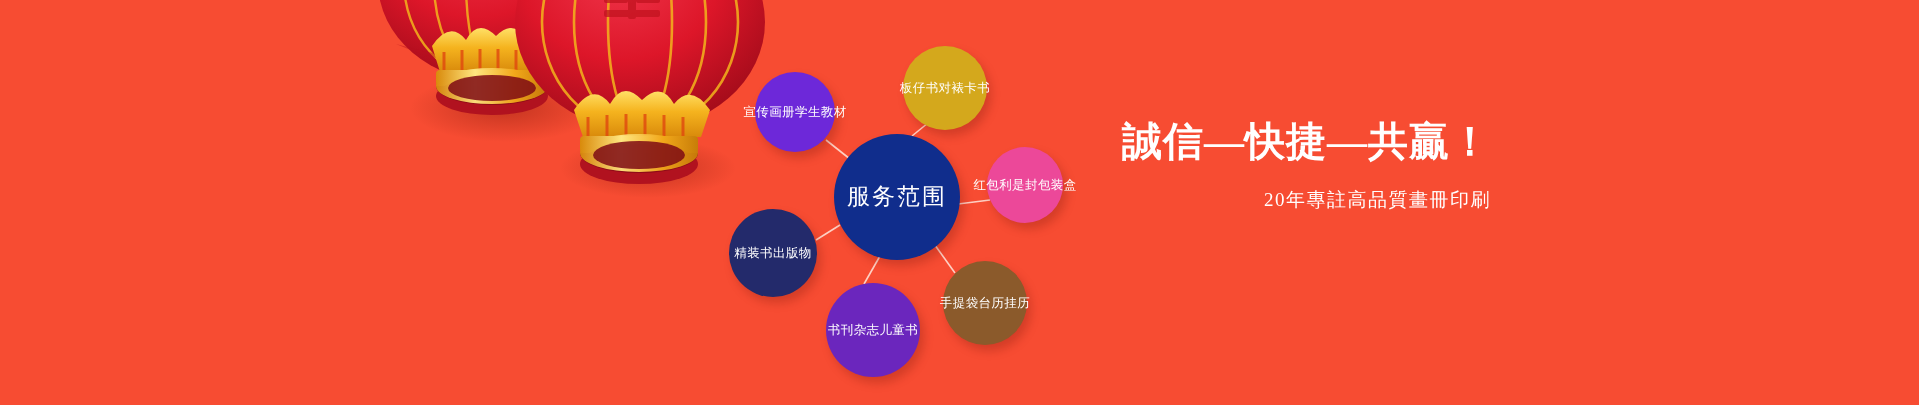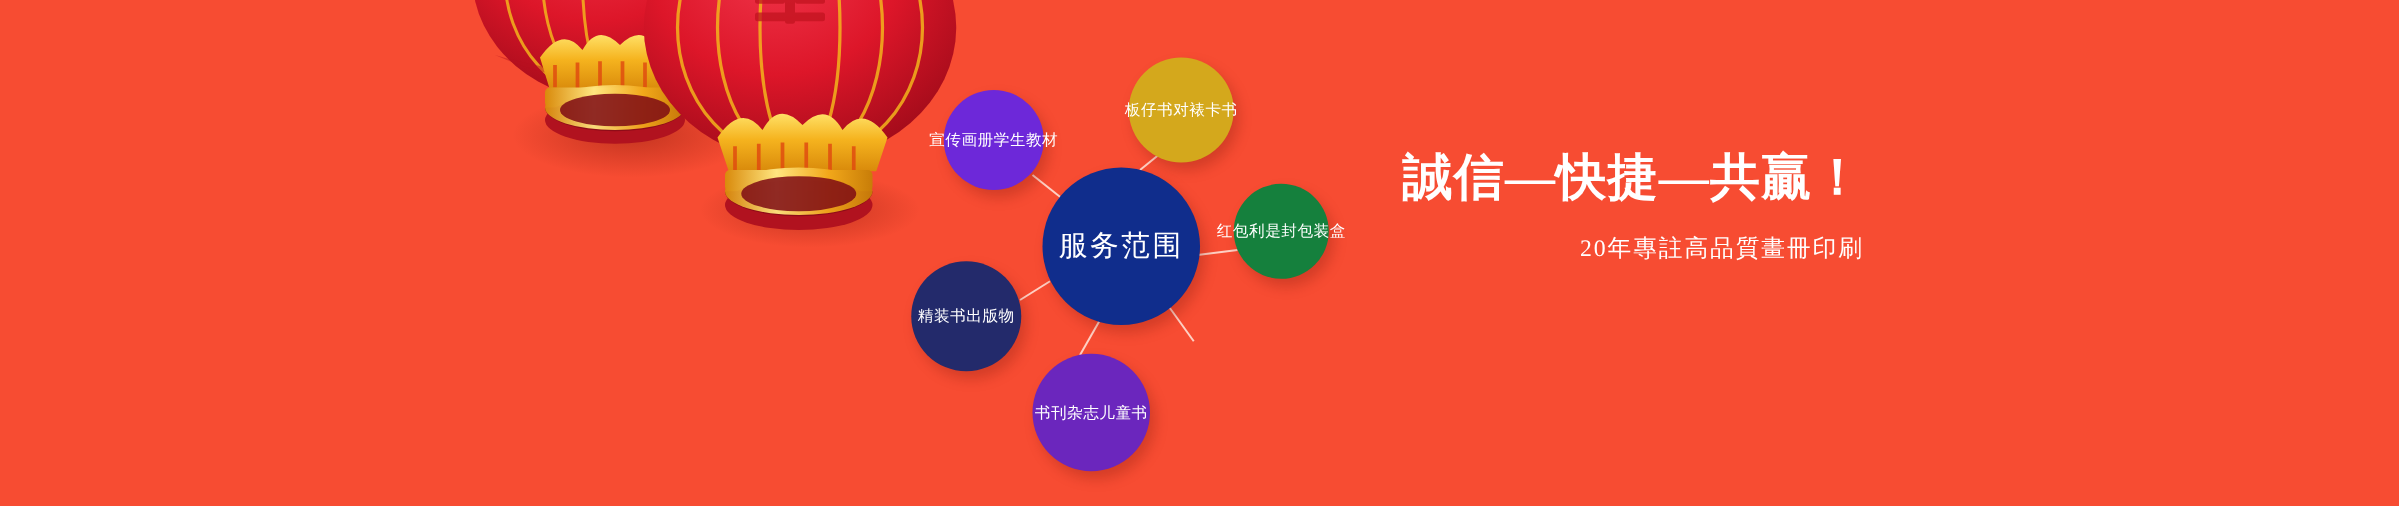--- a/index.html
+++ b/index.html
@@ -196,26 +196,30 @@
     <div class="node node-leaf" style="left:755px; top:72px; width:80px; height:80px; background:#6d28d9;">
       <span>宣传画册</span>
       <span>学生教材</span>
     </div>
 
     <div class="node node-leaf" style="left:903px; top:46px; width:84px; height:84px; background:#D4A81C;">
       <span>板仔书</span>
       <span>对裱卡书</span>
     </div>
 
-    <div class="node node-leaf" style="left:987px; top:147px; width:76px; height:76px; background:#15803d;">
+    <div class="node node-leaf" style="left:987px; top:147px; width:76px; height:76px; background:#ec4899;">
       <span>红包</span>
       <span>利是封</span>
       <span>包装盒</span>
     </div>
 
+    <div class="node node-leaf" style="left:943px; top:261px; width:84px; height:84px; background:#8B5A2B;">
+      <span>手提袋</span>
+      <span>台历挂历</span>
+    </div>
 
     <div class="node node-leaf" style="left:826px; top:283px; width:94px; height:94px; background:#6B26BD;">
       <span>书刊</span>
       <span>杂志</span>
       <span>儿童书</span>
     </div>
 
     <div class="node node-leaf" style="left:729px; top:209px; width:88px; height:88px; background:#232A6B;">
       <span>精装书</span>
       <span>出版物</span>

